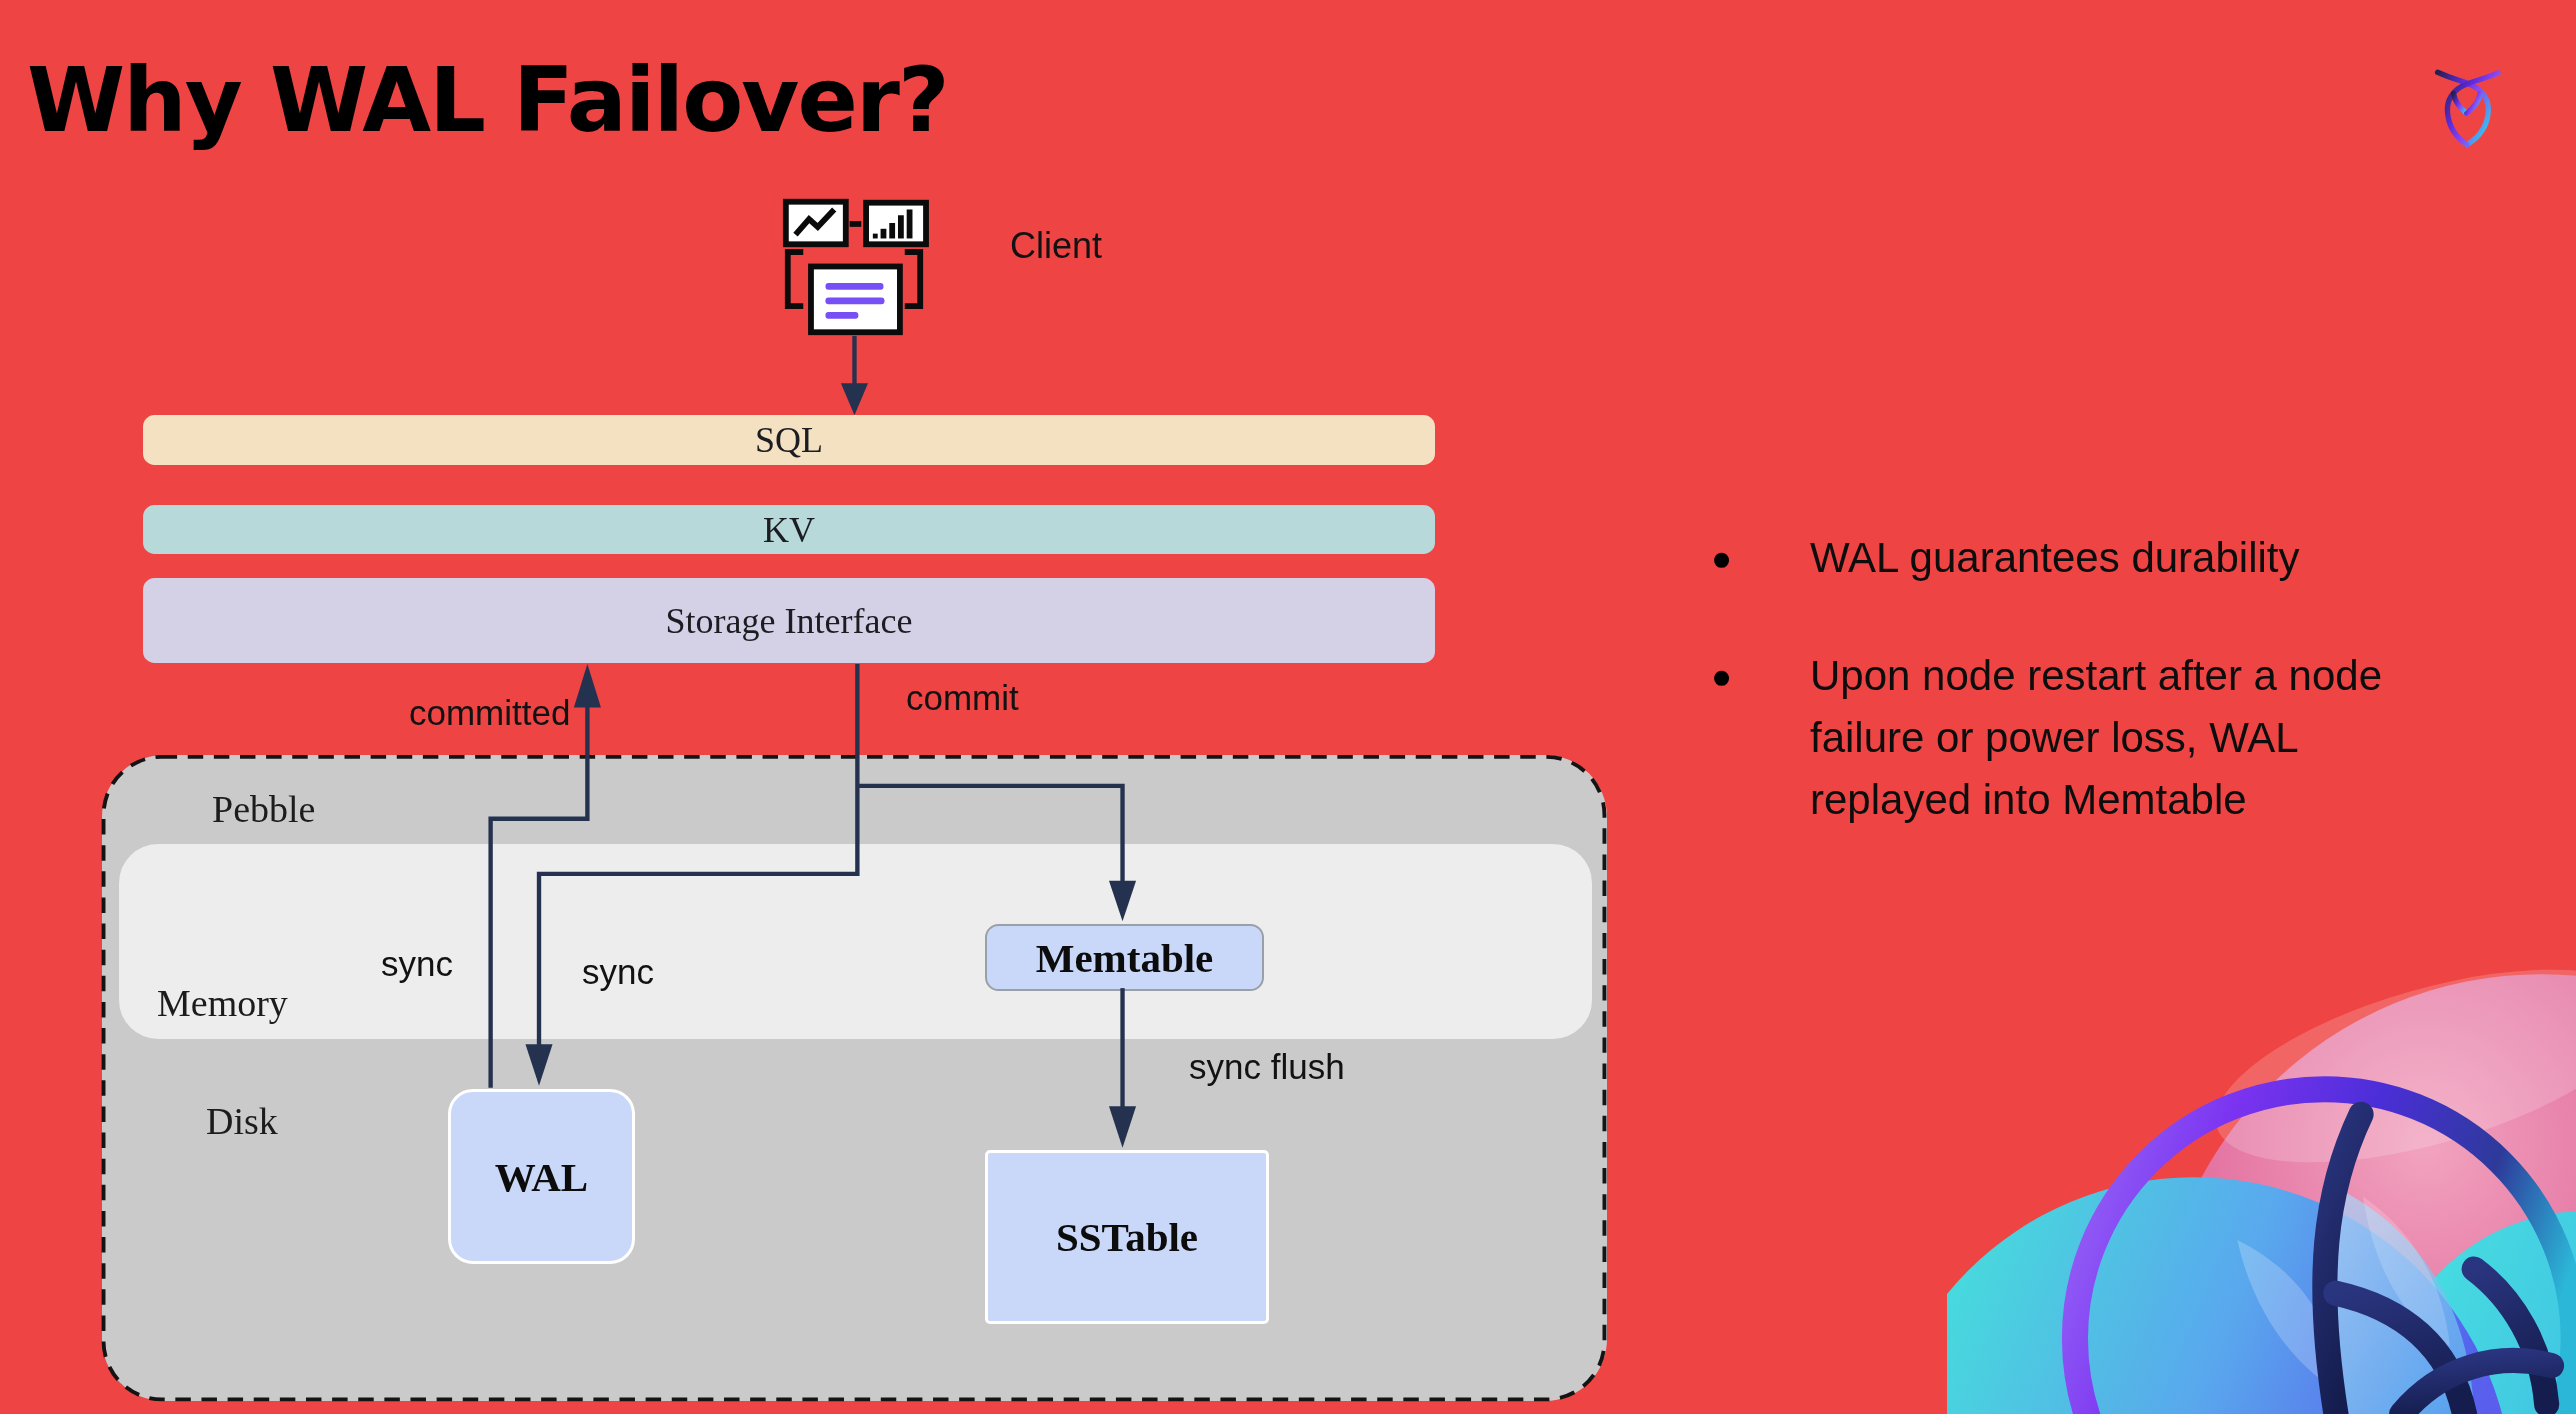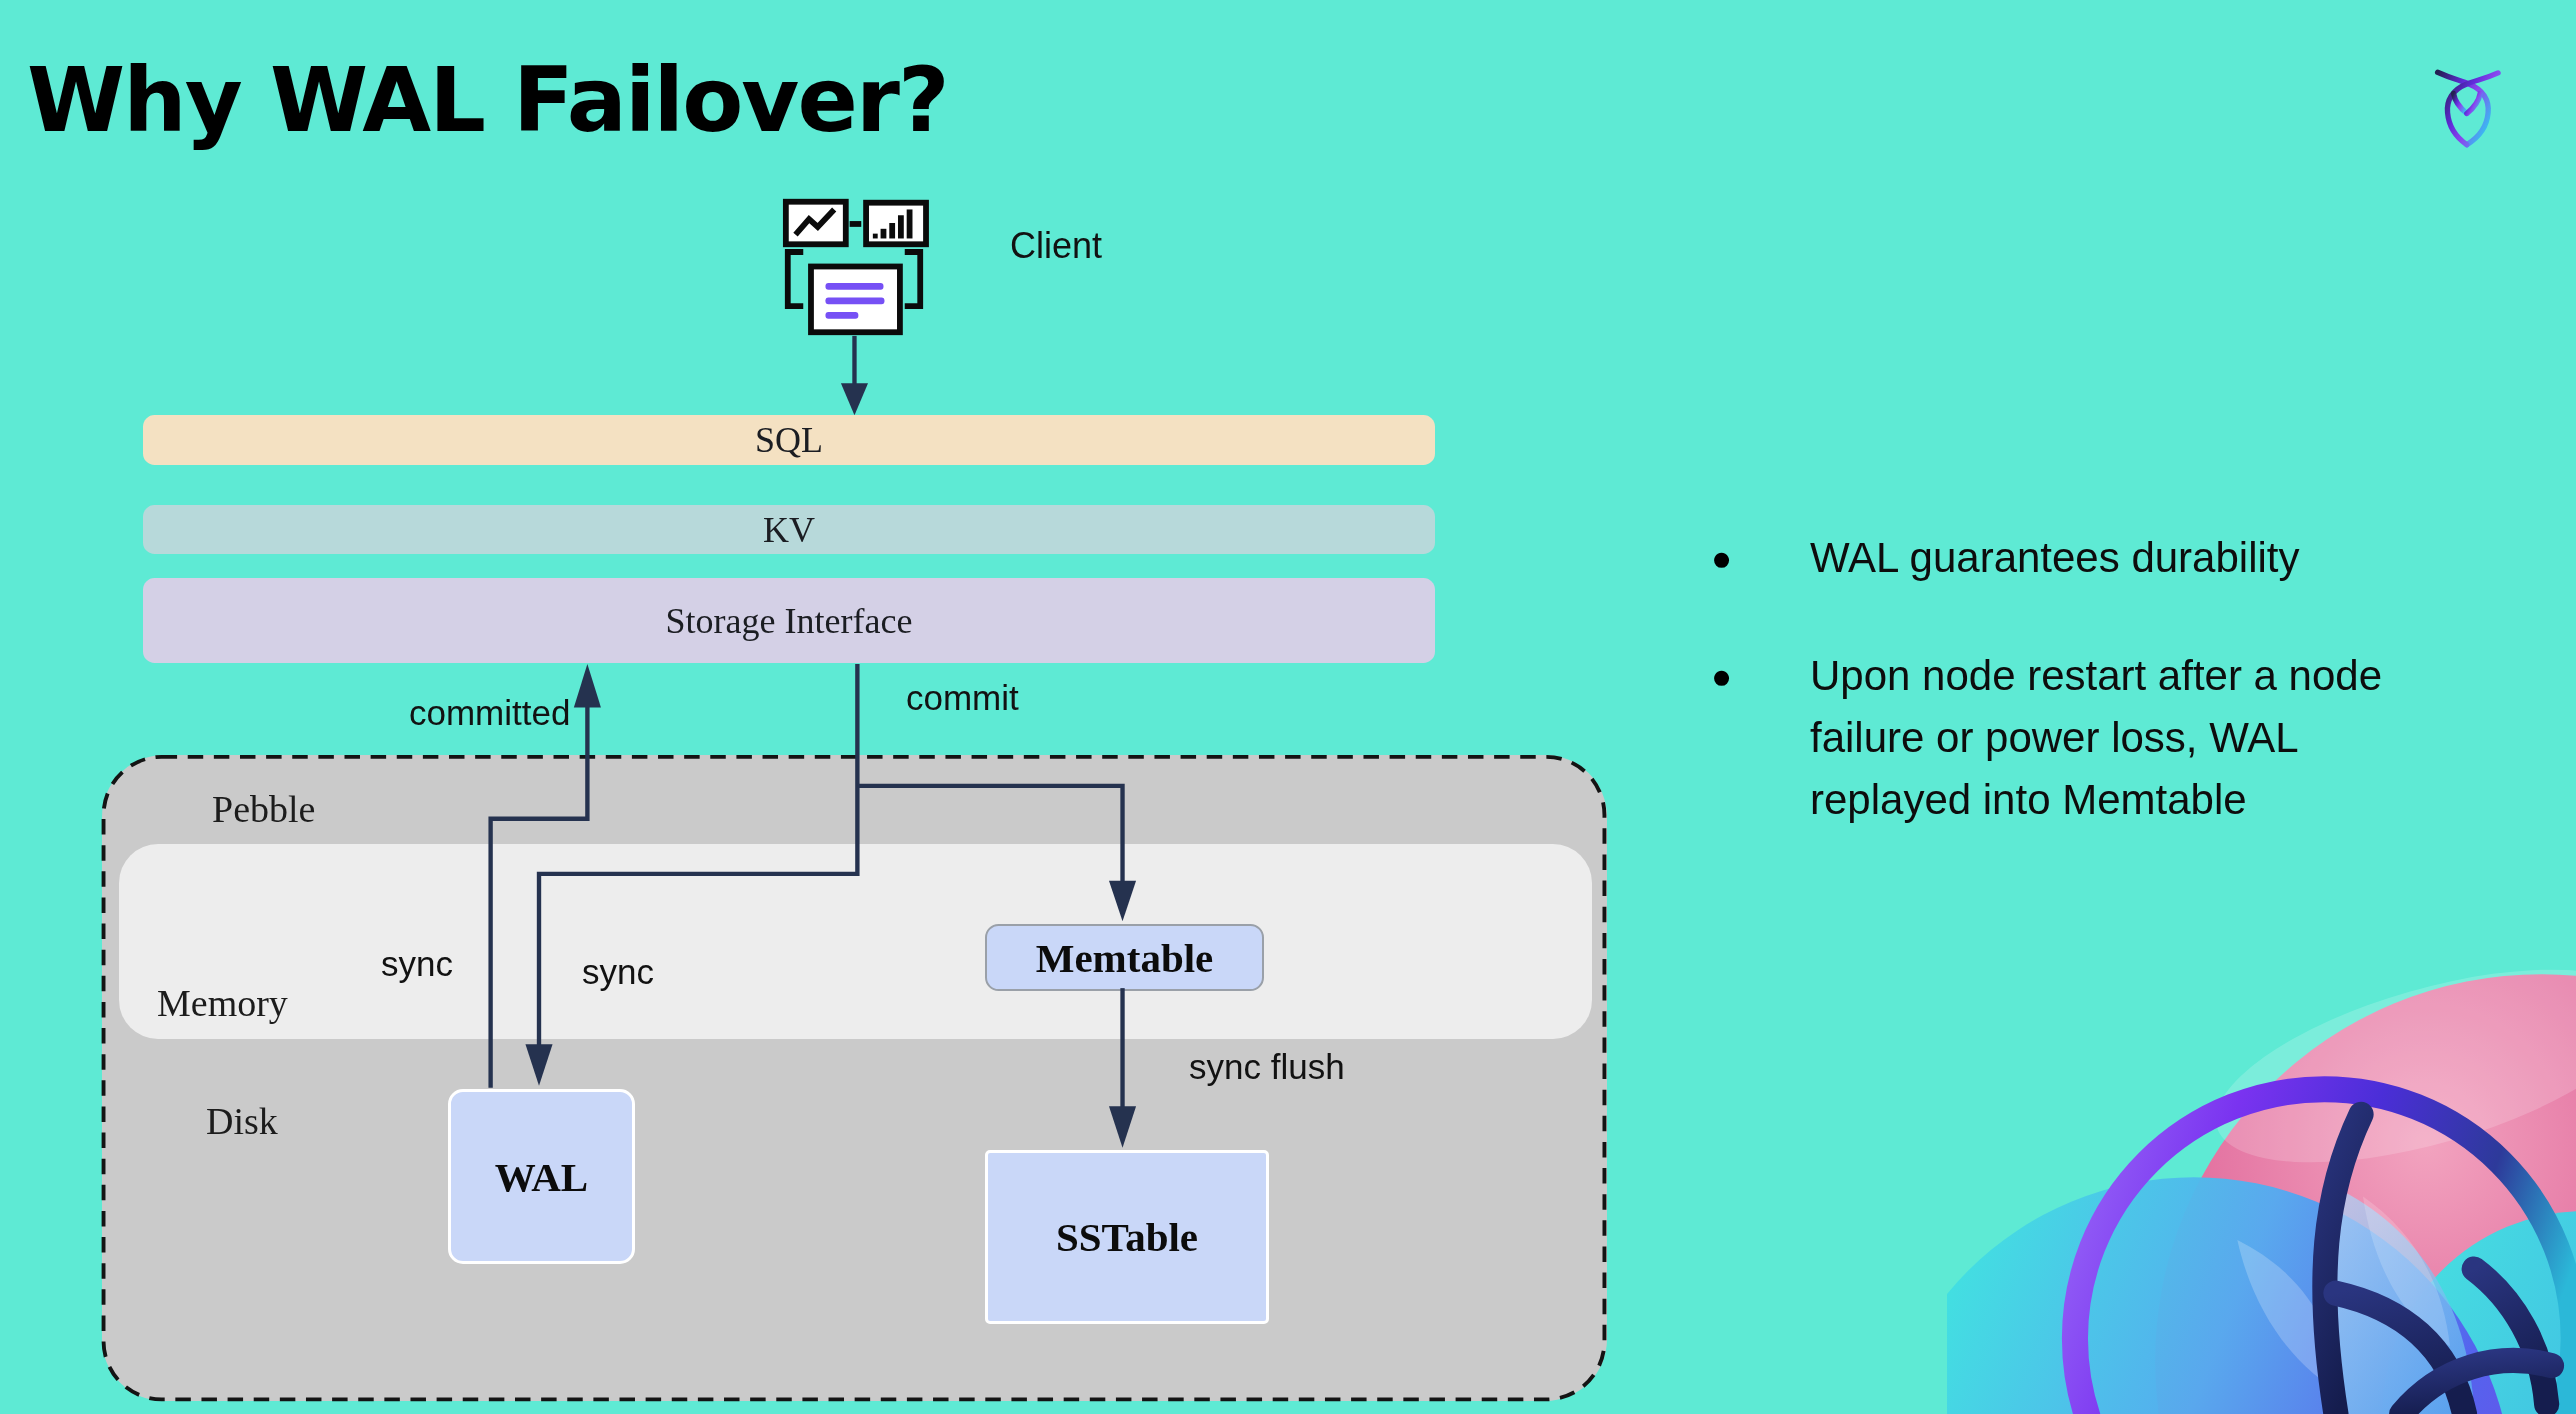--- a/index.html
+++ b/index.html
@@ -1,16 +1,16 @@
 <!DOCTYPE html>
 <html><head>
 <meta charset="utf-8">
 <style>
   html,body{margin:0;padding:0;background:#fff;}
-  .stage{position:relative;width:2576px;height:1415px;background:#5eead4;overflow:hidden;
+  .stage{position:relative;width:2576px;height:1415px;background:#ef4444;overflow:hidden;
          font-family:"Liberation Sans",sans-serif;}
   .abs{position:absolute;}
 
   
   .title{left:27px;top:48px;font-family:"DejaVu Sans",sans-serif;font-weight:700;
          font-size:89px;letter-spacing:-1.9px;color:#000;}
 
   
   .bar{left:143px;width:1292px;border-radius:11.6px;display:flex;align-items:center;justify-content:center;
        font-family:"Liberation Serif",serif;font-size:36px;color:#1b1d22;}
@@ -22,21 +22,21 @@
   .pebble{left:102px;top:755px;width:1505px;height:646px;border-radius:62px;}
   .memory-band{left:119px;top:844px;width:1473px;height:195px;border-radius:39px;}
   .band-label{font-family:"Liberation Serif",serif;font-size:38px;color:#1c1c1c;}
   .lbl-pebble{left:212px;top:787px;}
   .lbl-memory{left:157px;top:981px;}
   .lbl-disk{left:206px;top:1099px;}
 
   
   .node{background:#c9d7f8;display:flex;align-items:center;justify-content:center;
         font-family:"Liberation Serif",serif;font-weight:700;font-size:41px;color:#0c0c0c;}
-  .node-wal{left:448px;top:1089px;width:181px;height:169px;border:3.9px solid #fff;border-radius:15px;}
+  .node-wal{left:448px;top:1089px;width:181px;height:169px;border:3.9px solid #fff;border-radius:25px;}
   .node-memtable{left:985px;top:924px;width:275px;height:63px;border:2.9px solid #9aa0a8;border-radius:13.5px;}
   .node-sstable{left:985px;top:1150px;width:278px;height:168px;border:3.9px solid #fff;border-radius:5px;}
 
   
   .elabel{font-size:35px;color:#121212;}
   .lbl-committed{left:409px;top:693px;}
   .lbl-commit{left:906px;top:678px;}
   .lbl-sync-a{left:381px;top:944px;}
   .lbl-sync-b{left:582px;top:952px;}
   .lbl-async{left:1189px;top:1047px;}

